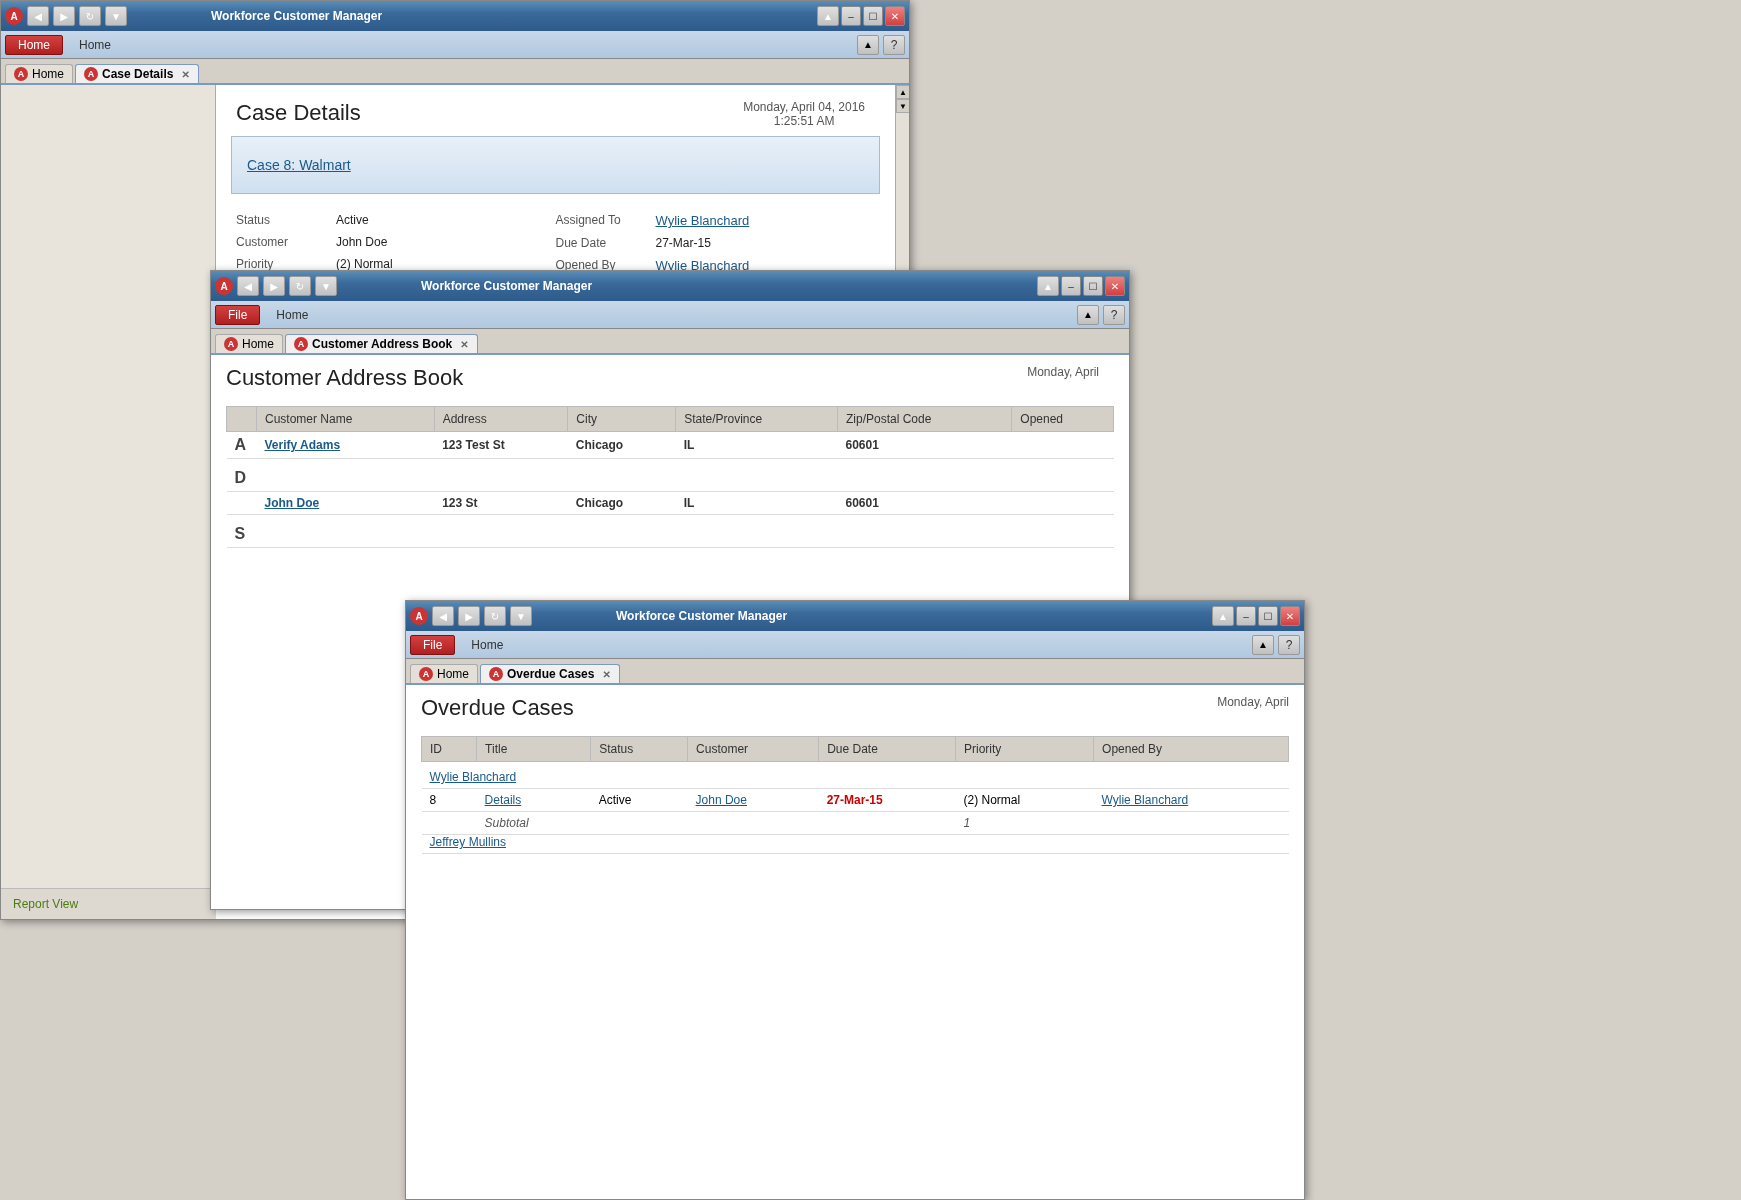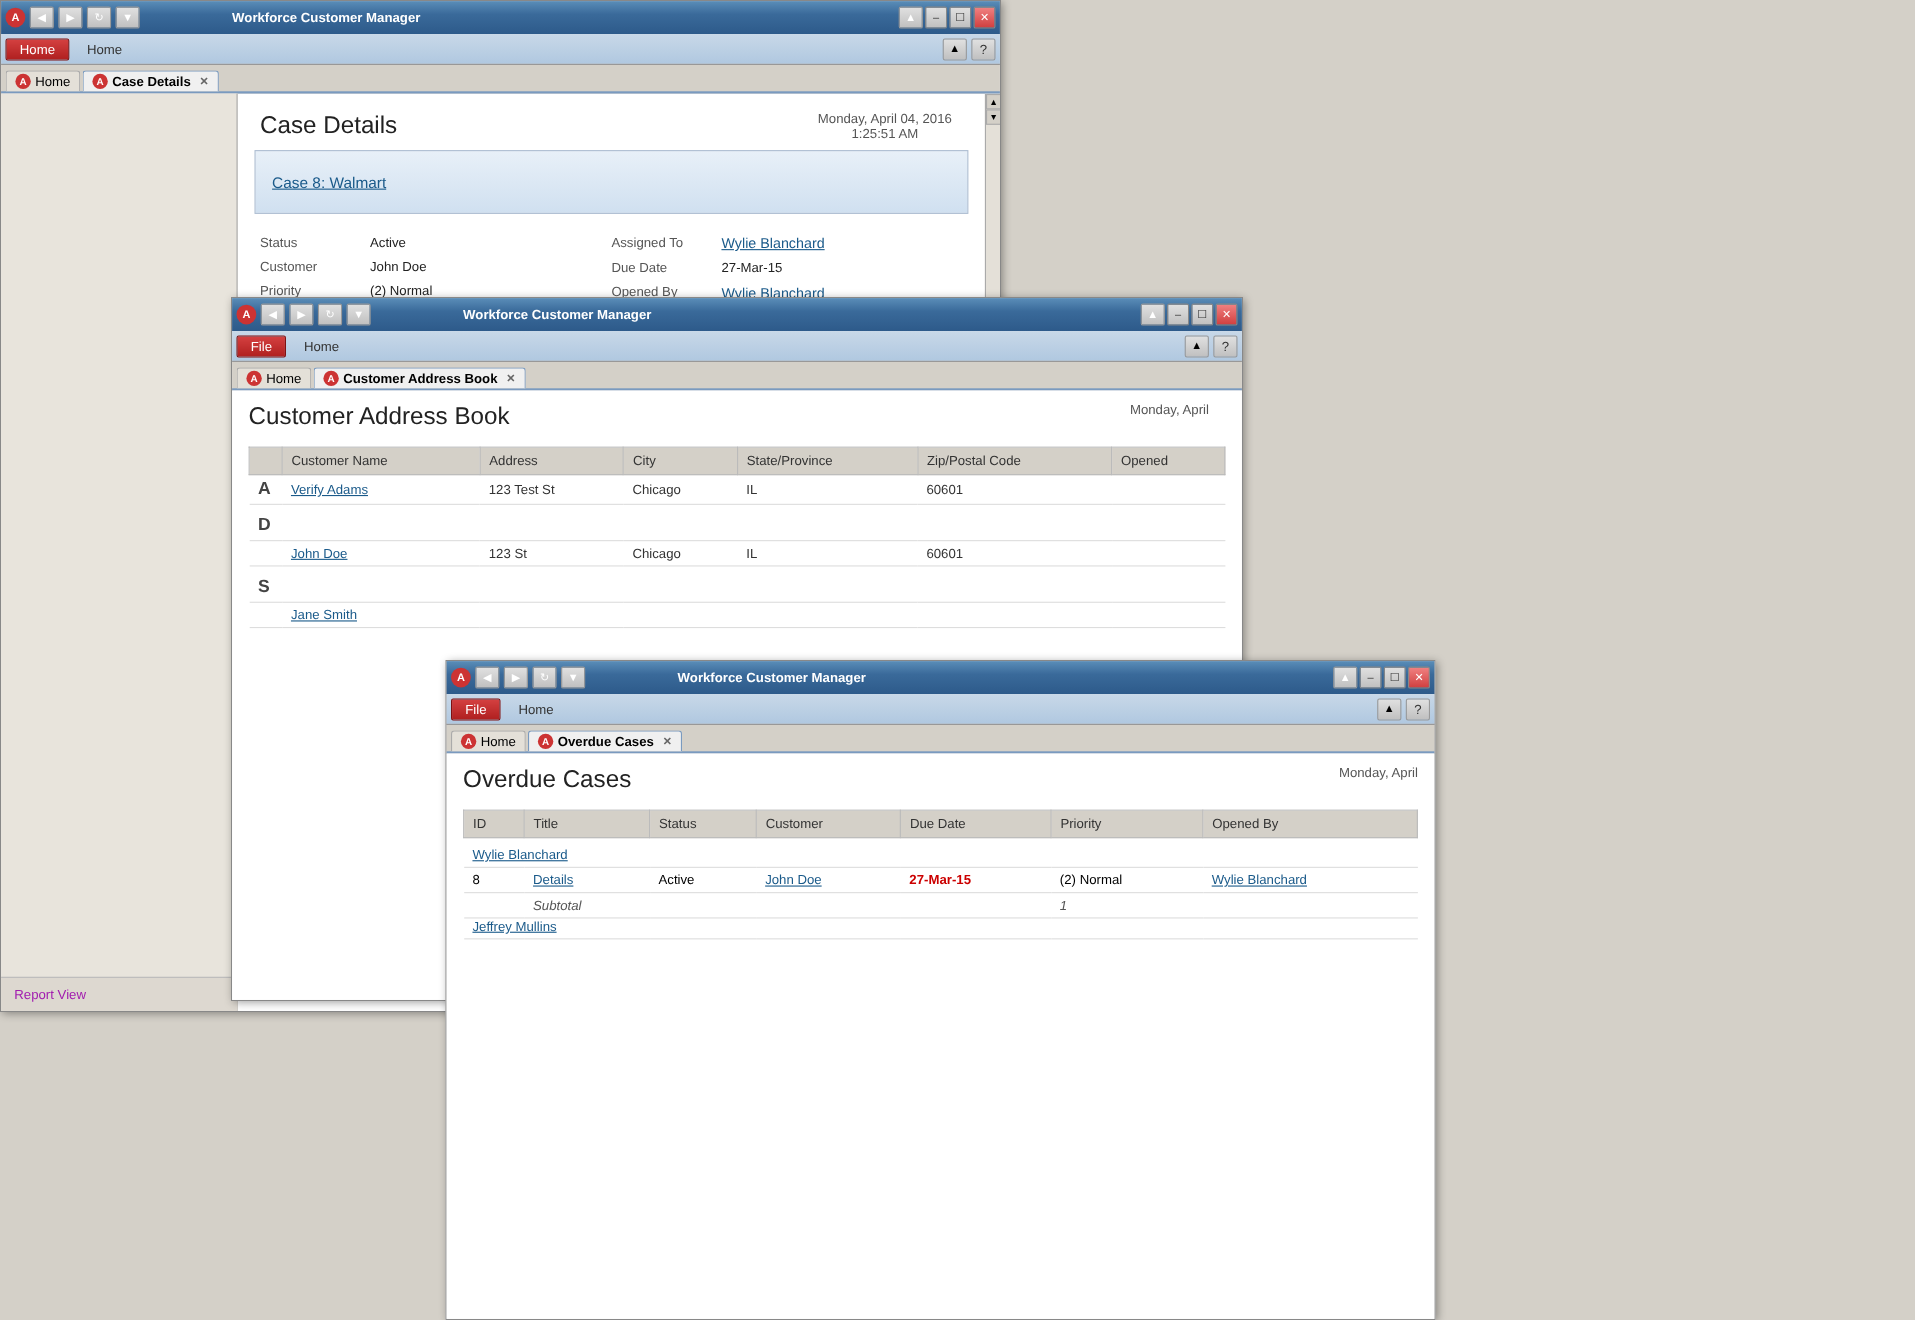--- a/index.html
+++ b/index.html
@@ -225,21 +225,21 @@
       border-right: 1px solid #aaa;
     }
 
     .report-view {
       position: absolute;
       bottom: 0;
       left: 0;
       width: 215px;
       padding: 8px 12px;
       font-size: 12px;
-      color: #a21caf;
+      color: #4d7c0f;
       background: #ddd8d0;
       border-top: 1px solid #bbb;
     }
 
     
     .data-table {
       width: 100%;
       border-collapse: collapse;
       font-size: 12px;
     }
@@ -250,20 +250,21 @@
       padding: 5px 8px;
       text-align: left;
       font-weight: normal;
       color: #333;
     }
 
     .data-table td {
       border-bottom: 1px solid #ddd;
       padding: 4px 8px;
       color: #333;
+      font-weight: bold;
     }
 
     
     .oc-table {
       width: 100%;
       border-collapse: collapse;
       font-size: 12px;
     }
 
     .oc-table th {
@@ -577,29 +578,20 @@
             <td>123 St</td>
             <td>Chicago</td>
             <td>IL</td>
             <td>60601</td>
             <td></td>
           </tr>
 
           <tr>
             <td style="font-size:16px; font-weight:bold; color:#444; padding-left:8px; padding-top:10px;">S</td>
             <td colspan="6"></td>
-          </tr>
-          <tr>
-            <td></td>
-            <td><span class="person-link">Jane Smith</span></td>
-            <td></td>
-            <td></td>
-            <td></td>
-            <td></td>
-            <td></td>
           </tr>
         </tbody>
       </table>
     </div>
   </div>
 </div>
 
 <div class="window" id="win-overdue-cases">
   <div class="title-bar">
     <div class="title-bar-left">

